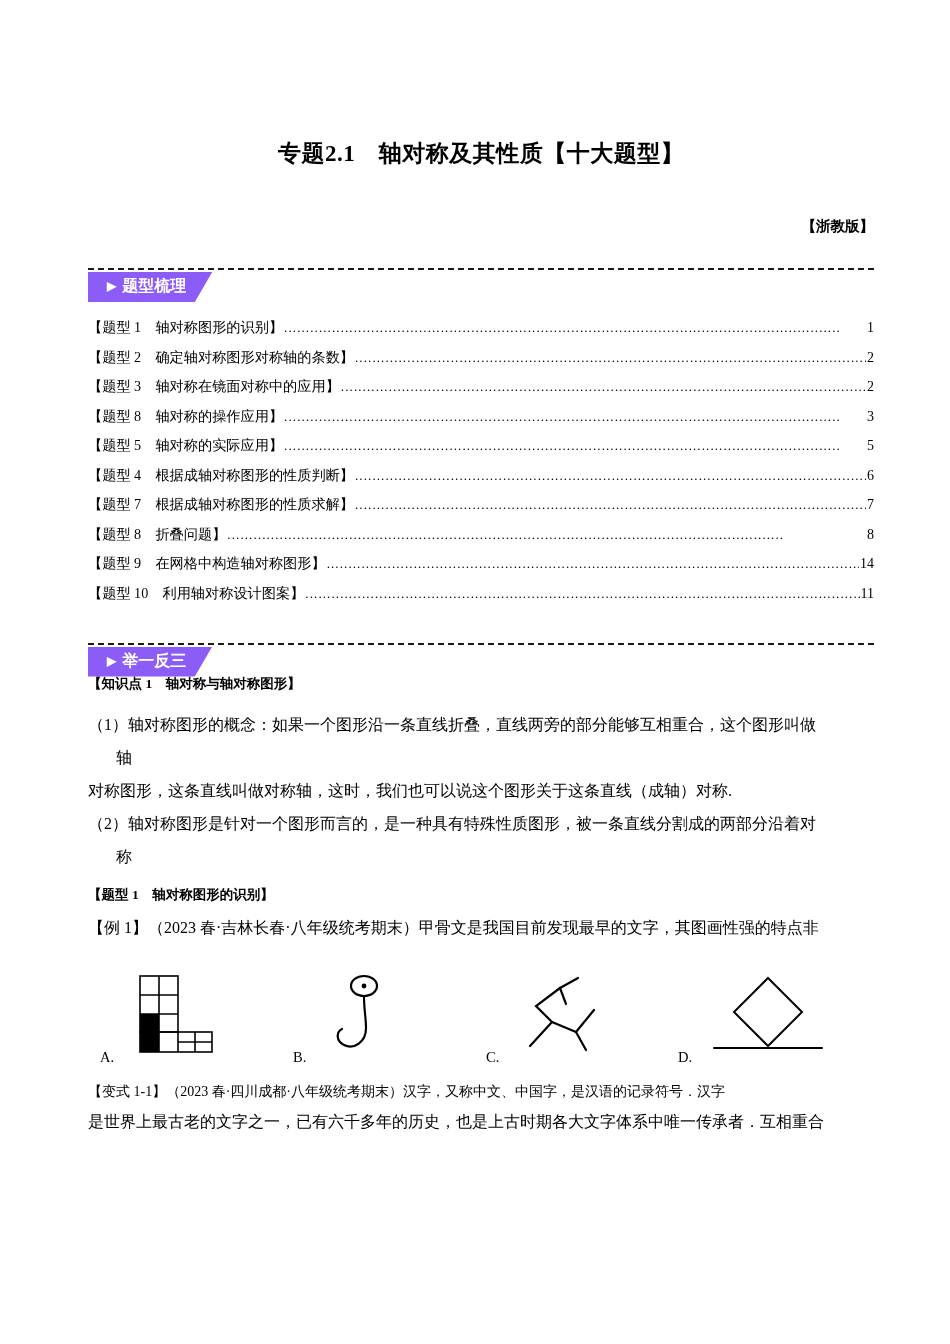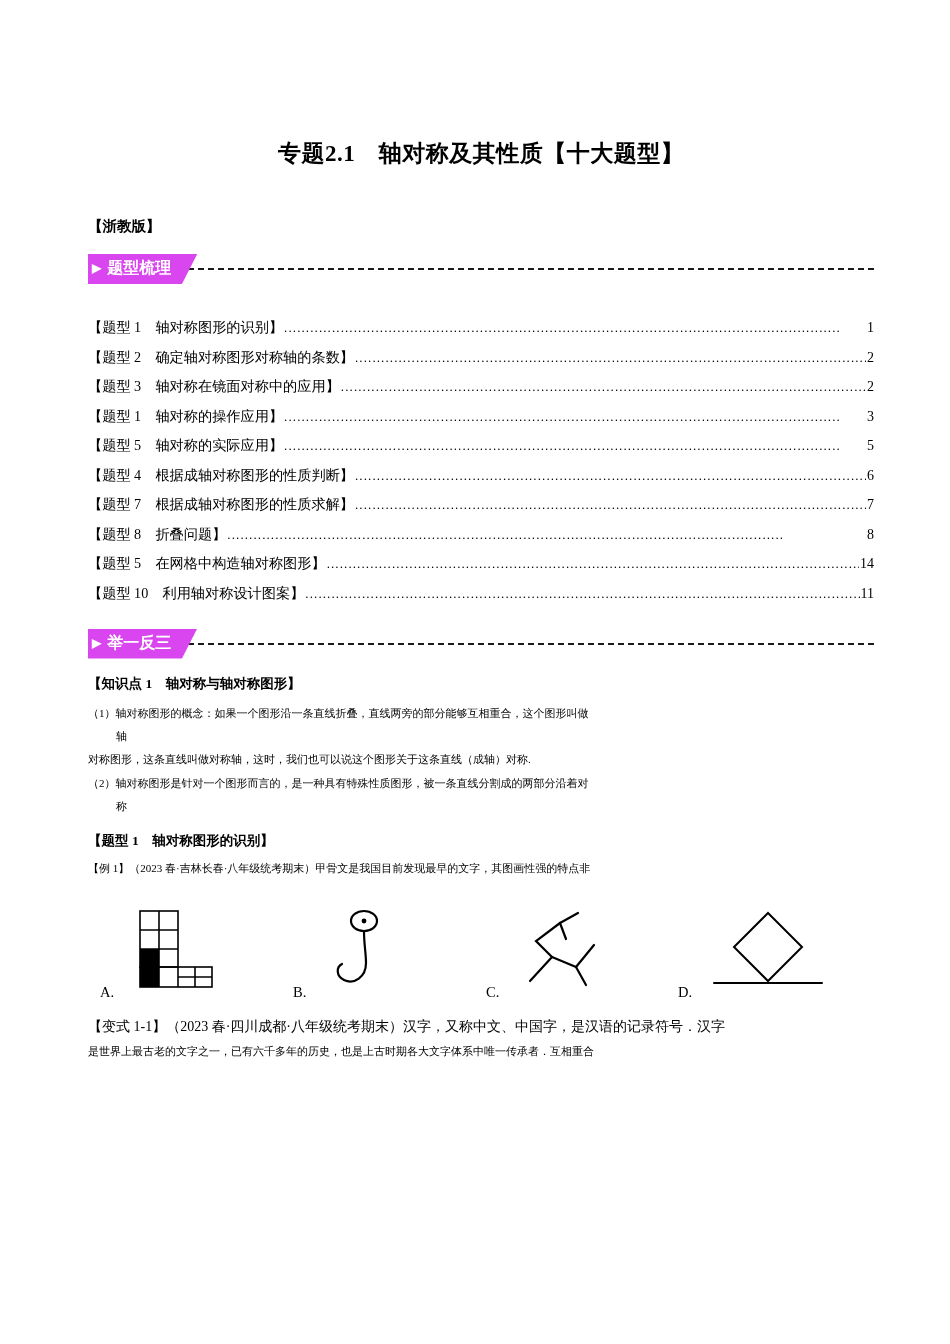--- a/index.html
+++ b/index.html
@@ -32,21 +32,21 @@
   
   .doc-title {
     margin-top: 138px;
     font-size: 23px;
     font-weight: bold;
     text-align: center;
     letter-spacing: 0.5px;
   }
   .edition {
     margin-top: 48px;
-    text-align: left;
+    text-align: right;
     font-size: 14.5px;
     font-weight: bold;
   }
 
   
   .banner-wrap {
     position: relative;
     margin-top: 18px;
     height: 30px;
   }
@@ -54,28 +54,29 @@
     position: absolute;
     left: 0;
     right: 0;
     top: 14px;
     border-top: 2px dashed #1a1a1a;
     z-index: 0;
   }
   .banner-tag {
     position: relative;
     display: inline-block;
-    background: #d946ef;
+    background: #8b5cf6;
     color: #ffffff;
     font-size: 16px;
     font-weight: bold;
     font-family: "Liberation Sans", sans-serif;
-    padding: 4px 26px 5px 4px;
+    padding: 4px 26px 5px 19px;
     z-index: 1;
     clip-path: polygon(0 0, 100% 0, 86% 100%, 0% 100%);
+    margin-top: 18px;
   }
   .banner-tag .play {
     font-size: 12px;
     margin-right: 6px;
     position: relative;
     top: -1px;
   }
 
   
   .toc {
@@ -103,24 +104,24 @@
   .toc-page {
     flex: 0 0 auto;
     font-size: 14px;
   }
 
   
   .kp-head {
     font-size: 13.5px;
     font-weight: bold;
     margin-top: 16px;
-    margin-bottom: 10px;
+    margin-bottom: 16px;
   }
   .para {
-    font-size: 11px;
+    font-size: 16px;
     line-height: 1.95;
     margin: 0 0 2px 0;
     text-align: justify;
   }
   .hang-line {
     margin-left: 28px;
   }
   .qhead {
     font-size: 13.5px;
     font-weight: bold;
@@ -178,21 +179,21 @@
         <span class="toc-label">【题型 2　确定轴对称图形对称轴的条数】</span>
         <span class="toc-dots">................................................................................................................................</span>
         <span class="toc-page">2</span>
       </div>
       <div class="toc-row">
         <span class="toc-label">【题型 3　轴对称在镜面对称中的应用】</span>
         <span class="toc-dots">................................................................................................................................</span>
         <span class="toc-page">2</span>
       </div>
       <div class="toc-row">
-        <span class="toc-label">【题型 1　轴对称的操作应用】</span>
+        <span class="toc-label">【题型 8　轴对称的操作应用】</span>
         <span class="toc-dots">................................................................................................................................</span>
         <span class="toc-page">3</span>
       </div>
       <div class="toc-row">
         <span class="toc-label">【题型 5　轴对称的实际应用】</span>
         <span class="toc-dots">................................................................................................................................</span>
         <span class="toc-page">5</span>
       </div>
       <div class="toc-row">
         <span class="toc-label">【题型 4　根据成轴对称图形的性质判断】</span>
@@ -203,21 +204,21 @@
         <span class="toc-label">【题型 7　根据成轴对称图形的性质求解】</span>
         <span class="toc-dots">................................................................................................................................</span>
         <span class="toc-page">7</span>
       </div>
       <div class="toc-row">
         <span class="toc-label">【题型 8　折叠问题】</span>
         <span class="toc-dots">................................................................................................................................</span>
         <span class="toc-page">8</span>
       </div>
       <div class="toc-row">
-        <span class="toc-label">【题型 5　在网格中构造轴对称图形】</span>
+        <span class="toc-label">【题型 9　在网格中构造轴对称图形】</span>
         <span class="toc-dots">................................................................................................................................</span>
         <span class="toc-page">14</span>
       </div>
       <div class="toc-row">
         <span class="toc-label">【题型 10　利用轴对称设计图案】</span>
         <span class="toc-dots">................................................................................................................................</span>
         <span class="toc-page">11</span>
       </div>
     </div>
 

